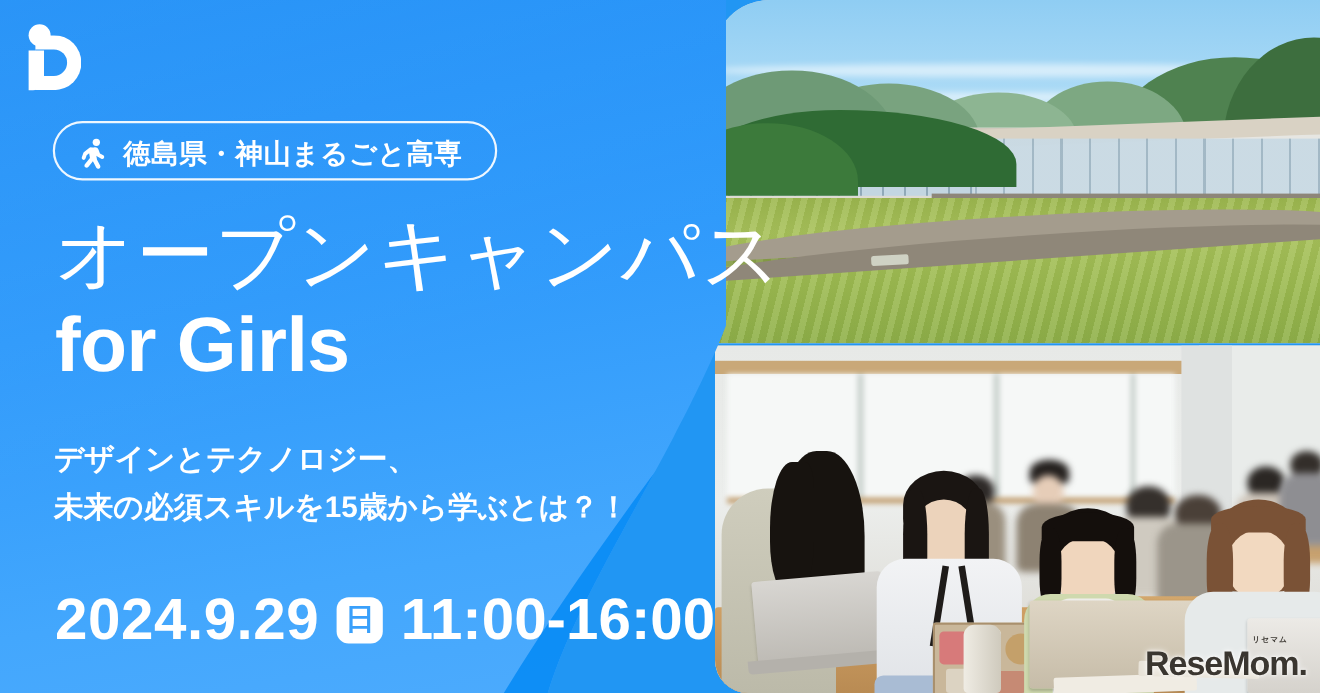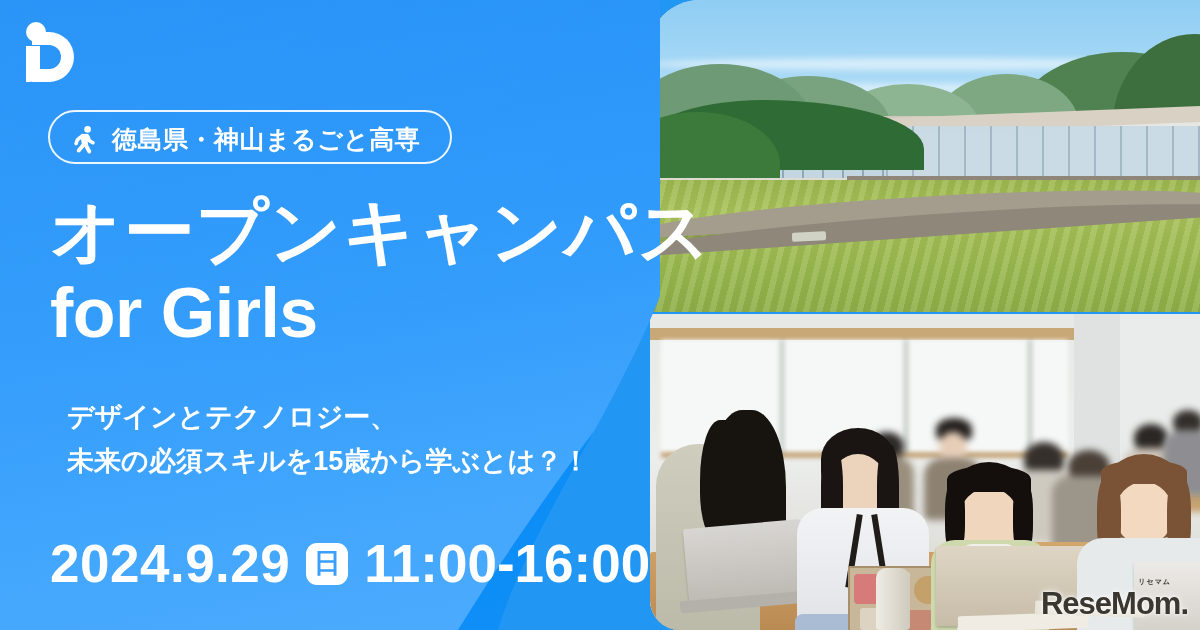--- a/index.html
+++ b/index.html
@@ -95,25 +95,25 @@
   .logo-text{color:#fff;font-size:9.5px;line-height:12.5px;letter-spacing:1.8px;font-weight:700;}
 
   
   .pill{position:absolute;left:48px;top:110px;height:54px;display:flex;align-items:center;gap:14px;
         padding:5px 30px 0 22px;border:2px solid rgba(255,255,255,.92);border-radius:30px;box-sizing:border-box;}
   .walk-icon{width:26px;height:30px;display:block;}
   .pill-label{color:#fff;font-size:25px;font-weight:700;letter-spacing:.5px;white-space:nowrap;}
 
   
   .headline{position:absolute;left:50px;top:196px;color:#fff;}
-  .h-jp{font-size:71px;font-weight:700;letter-spacing:1px;line-height:1.02;white-space:nowrap;}
+  .h-jp{font-size:71px;font-weight:400;letter-spacing:1px;line-height:1.02;white-space:nowrap;}
   .h-en{font-size:70px;font-weight:800;letter-spacing:-.5px;line-height:1.12;margin-top:6px;}
 
   
-  .subtitle{position:absolute;left:67px;top:396px;color:#fff;font-size:27px;font-weight:700;line-height:1.62;white-space:nowrap;}
+  .subtitle{position:absolute;left:49px;top:396px;color:#fff;font-size:27px;font-weight:700;line-height:1.62;white-space:nowrap;}
 
   
   .daterow{position:absolute;left:50px;top:522px;display:flex;align-items:center;gap:16px;color:#fff;margin-top:15px;}
   .date-main{font-size:53px;font-weight:800;letter-spacing:.5px;line-height:1;white-space:nowrap;}
   .day-badge{width:42px;height:42px;border-radius:11px;background:#fff;color:#3aa0fb;
         display:flex;align-items:center;justify-content:center;font-size:27px;font-weight:700;line-height:1;}
   .time{font-size:53px;font-weight:800;letter-spacing:0;line-height:1;white-space:nowrap;}
 
   
   .watermark{position:absolute;right:12px;bottom:8px;display:flex;align-items:flex-end;gap:2px;}

